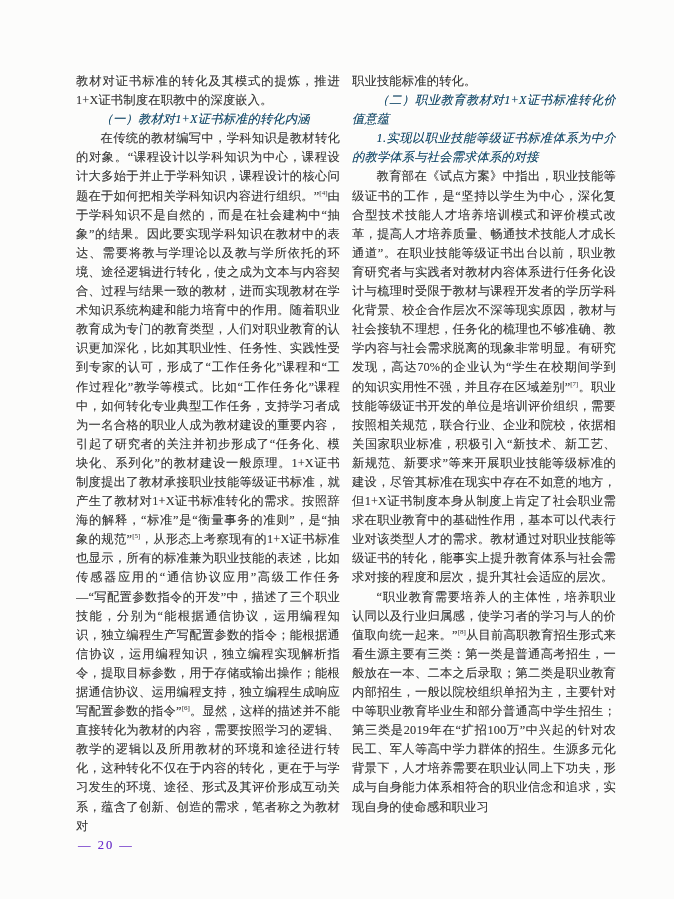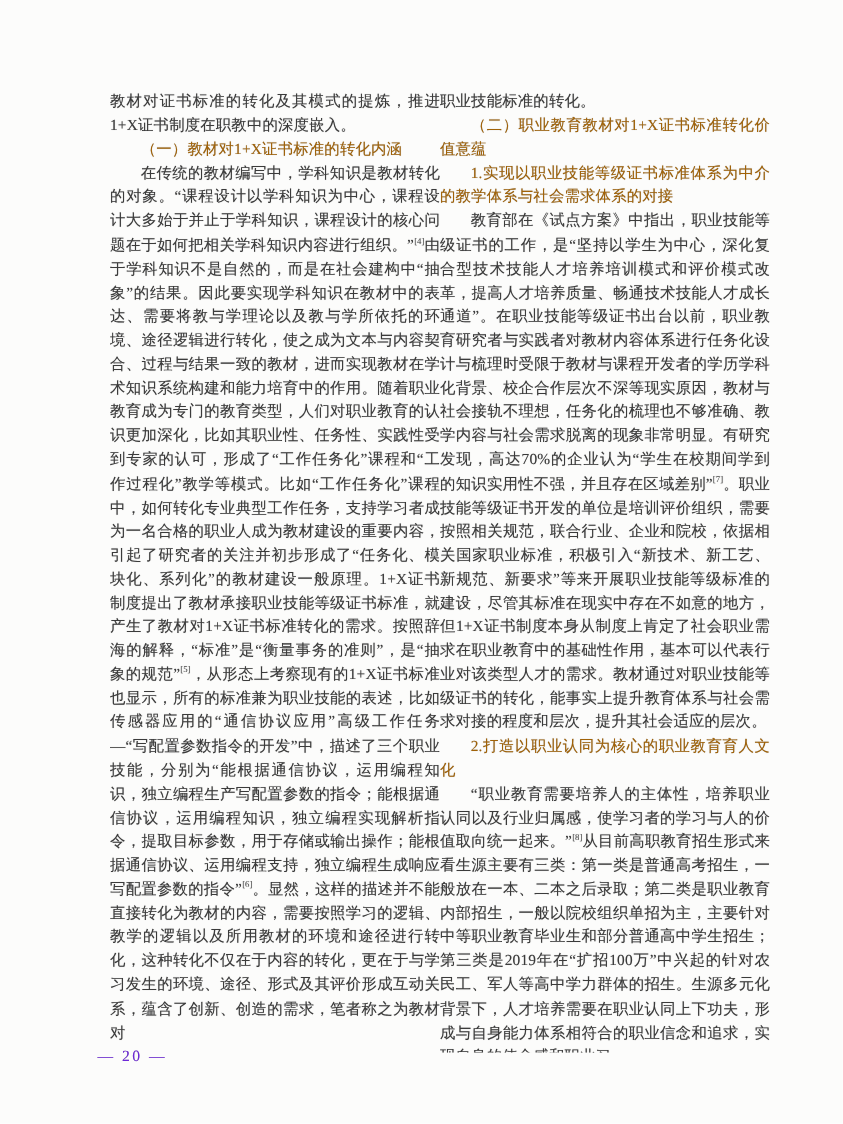--- a/index.html
+++ b/index.html
@@ -20,29 +20,29 @@
     top: 72px;
     width: 264px; height: 770px;
     overflow: hidden;
     font-size: 12.3px;
     line-height: 19.1px;
     text-align: justify;
     color: #3b3b3b;
     letter-spacing: 0.15px;
     text-shadow: 0 0 0.6px rgba(59,59,59,0.45); 
   }
-  .col-left  { left: 88px; }
+  .col-left  { left: 76px; }
   .col-right { left: 352px; }
   .col p, .col h2, .col h3, .col h4 {
     margin: 0; padding: 0;
     font-size: inherit; line-height: inherit; font-weight: normal;
   }
   .indent, .h-bold, .h-kai { text-indent: 2em; }
   .h-bold { font-weight: bold; color: #333333; }
-  .h-kai  { color: #a16207; }
+  .h-kai  { font-style: italic; color: #0c4a6e; }
   sup.cite {
     font-size: 7px;
     letter-spacing: 0;
     line-height: 0;
     vertical-align: super;
     color: #555555;
   }
   .pagenum {
     position: absolute;
     left: 78px; top: 838px;
@@ -68,20 +68,19 @@
     <p>教材对证书标准的转化及其模式的提炼，推进1+X证书制度在职教中的深度嵌入。</p>
     <h3 class="h-kai">（一）教材对1+X证书标准的转化内涵</h3>
     <p class="indent">在传统的教材编写中，学科知识是教材转化的对象。“课程设计以学科知识为中心，课程设计大多始于并止于学科知识，课程设计的核心问题在于如何把相关学科知识内容进行组织。”<sup class="cite">[4]</sup>由于学科知识不是自然的，而是在社会建构中“抽象”的结果。因此要实现学科知识在教材中的表达、需要将教与学理论以及教与学所依托的环境、途径逻辑进行转化，使之成为文本与内容契合、过程与结果一致的教材，进而实现教材在学术知识系统构建和能力培育中的作用。随着职业教育成为专门的教育类型，人们对职业教育的认识更加深化，比如其职业性、任务性、实践性受到专家的认可，形成了“工作任务化”课程和“工作过程化”教学等模式。比如“工作任务化”课程中，如何转化专业典型工作任务，支持学习者成为一名合格的职业人成为教材建设的重要内容，引起了研究者的关注并初步形成了“任务化、模块化、系列化”的教材建设一般原理。1+X证书制度提出了教材承接职业技能等级证书标准，就产生了教材对1+X证书标准转化的需求。按照辞海的解释，“标准”是“衡量事务的准则”，是“抽象的规范”<sup class="cite">[5]</sup>，从形态上考察现有的1+X证书标准也显示，所有的标准兼为职业技能的表述，比如传感器应用的“通信协议应用”高级工作任务—“写配置参数指令的开发”中，描述了三个职业技能，分别为“能根据通信协议，运用编程知识，独立编程生产写配置参数的指令；能根据通信协议，运用编程知识，独立编程实现解析指令，提取目标参数，用于存储或输出操作；能根据通信协议、运用编程支持，独立编程生成响应写配置参数的指令”<sup class="cite">[6]</sup>。显然，这样的描述并不能直接转化为教材的内容，需要按照学习的逻辑、教学的逻辑以及所用教材的环境和途径进行转化，这种转化不仅在于内容的转化，更在于与学习发生的环境、途径、形式及其评价形成互动关系，蕴含了创新、创造的需求，笔者称之为教材对</p>
   </div>
 
   <div class="col col-right">
     <p>职业技能标准的转化。</p>
     <h3 class="h-kai">（二）职业教育教材对1+X证书标准转化价值意蕴</h3>
     <h4 class="h-kai">1.实现以职业技能等级证书标准体系为中介的教学体系与社会需求体系的对接</h4>
     <p class="indent">教育部在《试点方案》中指出，职业技能等级证书的工作，是“坚持以学生为中心，深化复合型技术技能人才培养培训模式和评价模式改革，提高人才培养质量、畅通技术技能人才成长通道”。在职业技能等级证书出台以前，职业教育研究者与实践者对教材内容体系进行任务化设计与梳理时受限于教材与课程开发者的学历学科化背景、校企合作层次不深等现实原因，教材与社会接轨不理想，任务化的梳理也不够准确、教学内容与社会需求脱离的现象非常明显。有研究发现，高达70%的企业认为“学生在校期间学到的知识实用性不强，并且存在区域差别”<sup class="cite">[7]</sup>。职业技能等级证书开发的单位是培训评价组织，需要按照相关规范，联合行业、企业和院校，依据相关国家职业标准，积极引入“新技术、新工艺、新规范、新要求”等来开展职业技能等级标准的建设，尽管其标准在现实中存在不如意的地方，但1+X证书制度本身从制度上肯定了社会职业需求在职业教育中的基础性作用，基本可以代表行业对该类型人才的需求。教材通过对职业技能等级证书的转化，能事实上提升教育体系与社会需求对接的程度和层次，提升其社会适应的层次。</p>
-    <h4 class="h-kai">2.打造以职业认同为核心的职业教育育人文化</h4>
     <p class="indent">“职业教育需要培养人的主体性，培养职业认同以及行业归属感，使学习者的学习与人的价值取向统一起来。”<sup class="cite">[8]</sup>从目前高职教育招生形式来看生源主要有三类：第一类是普通高考招生，一般放在一本、二本之后录取；第二类是职业教育内部招生，一般以院校组织单招为主，主要针对中等职业教育毕业生和部分普通高中学生招生；第三类是2019年在“扩招100万”中兴起的针对农民工、军人等高中学力群体的招生。生源多元化背景下，人才培养需要在职业认同上下功夫，形成与自身能力体系相符合的职业信念和追求，实现自身的使命感和职业习</p>
   </div>
 
   <div class="pagenum">— 20 —</div>
 
 
 </div>
 
 </body></html>

